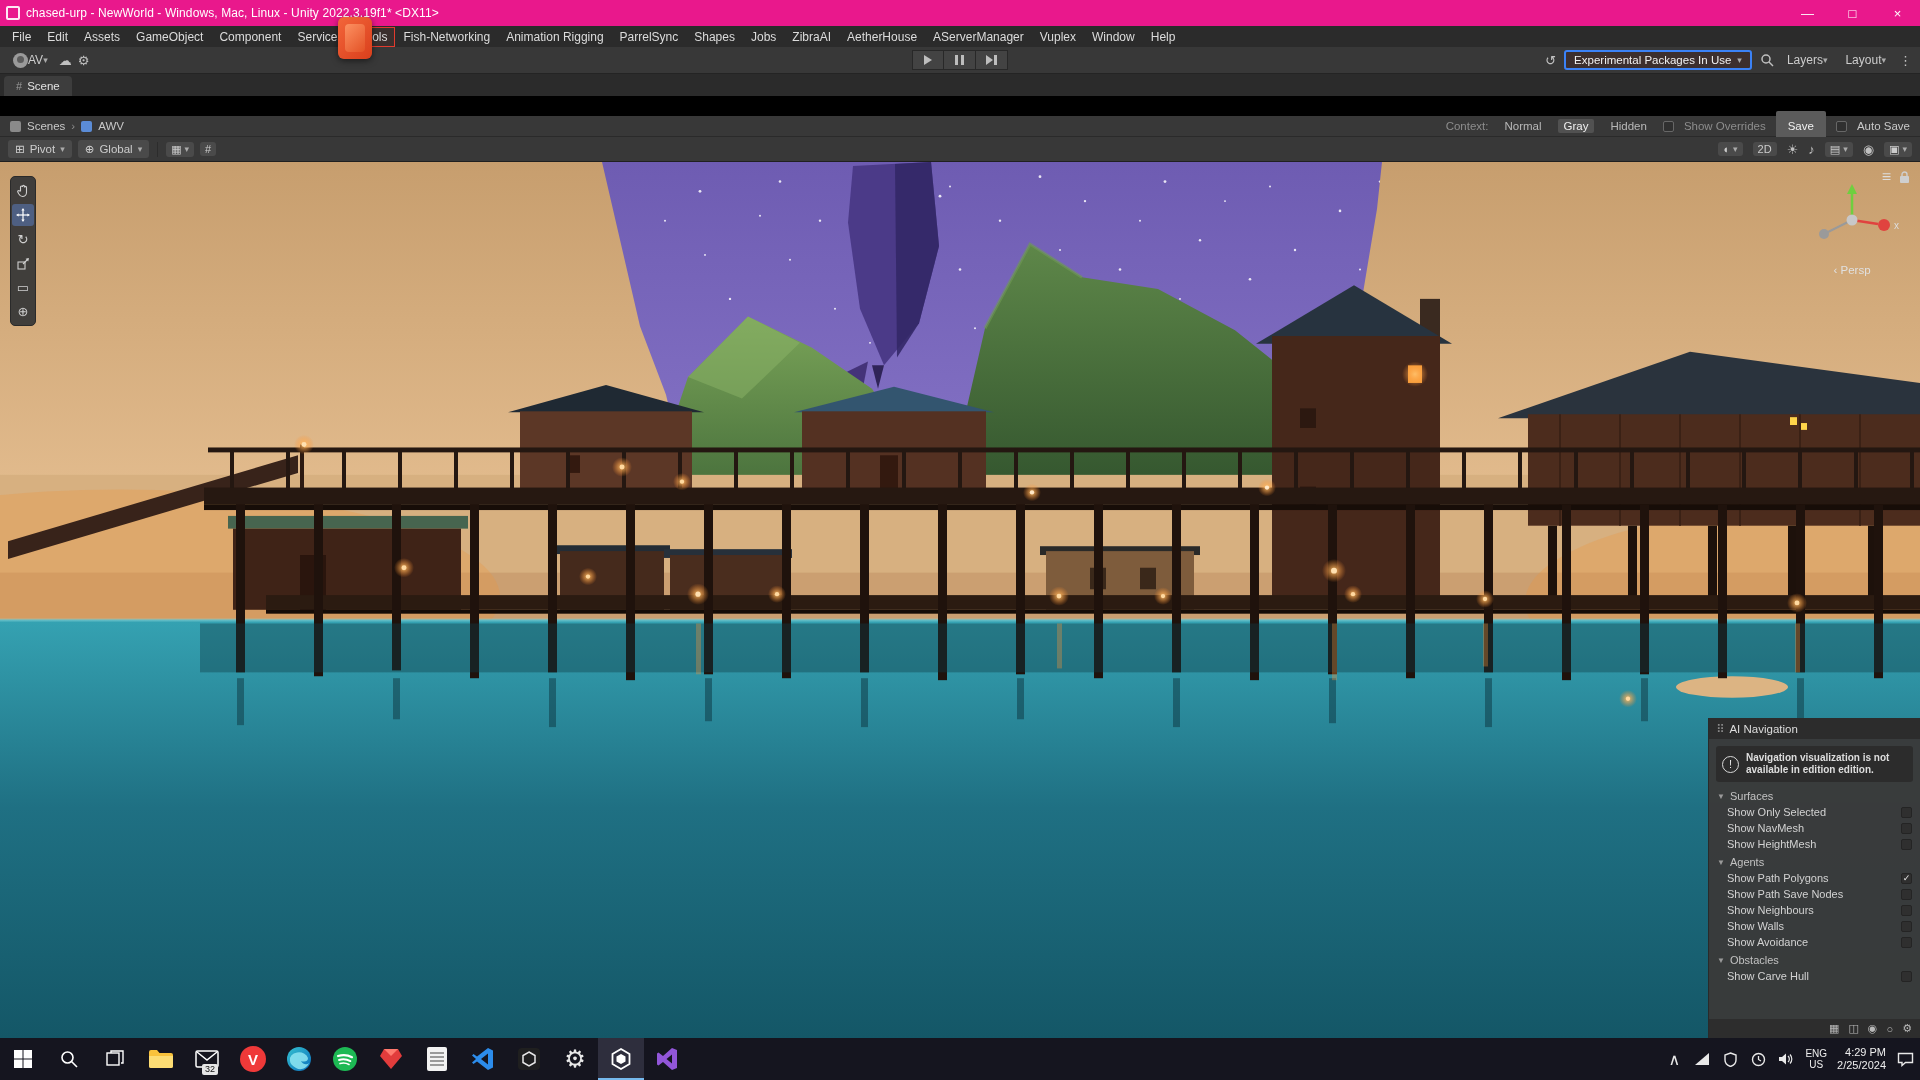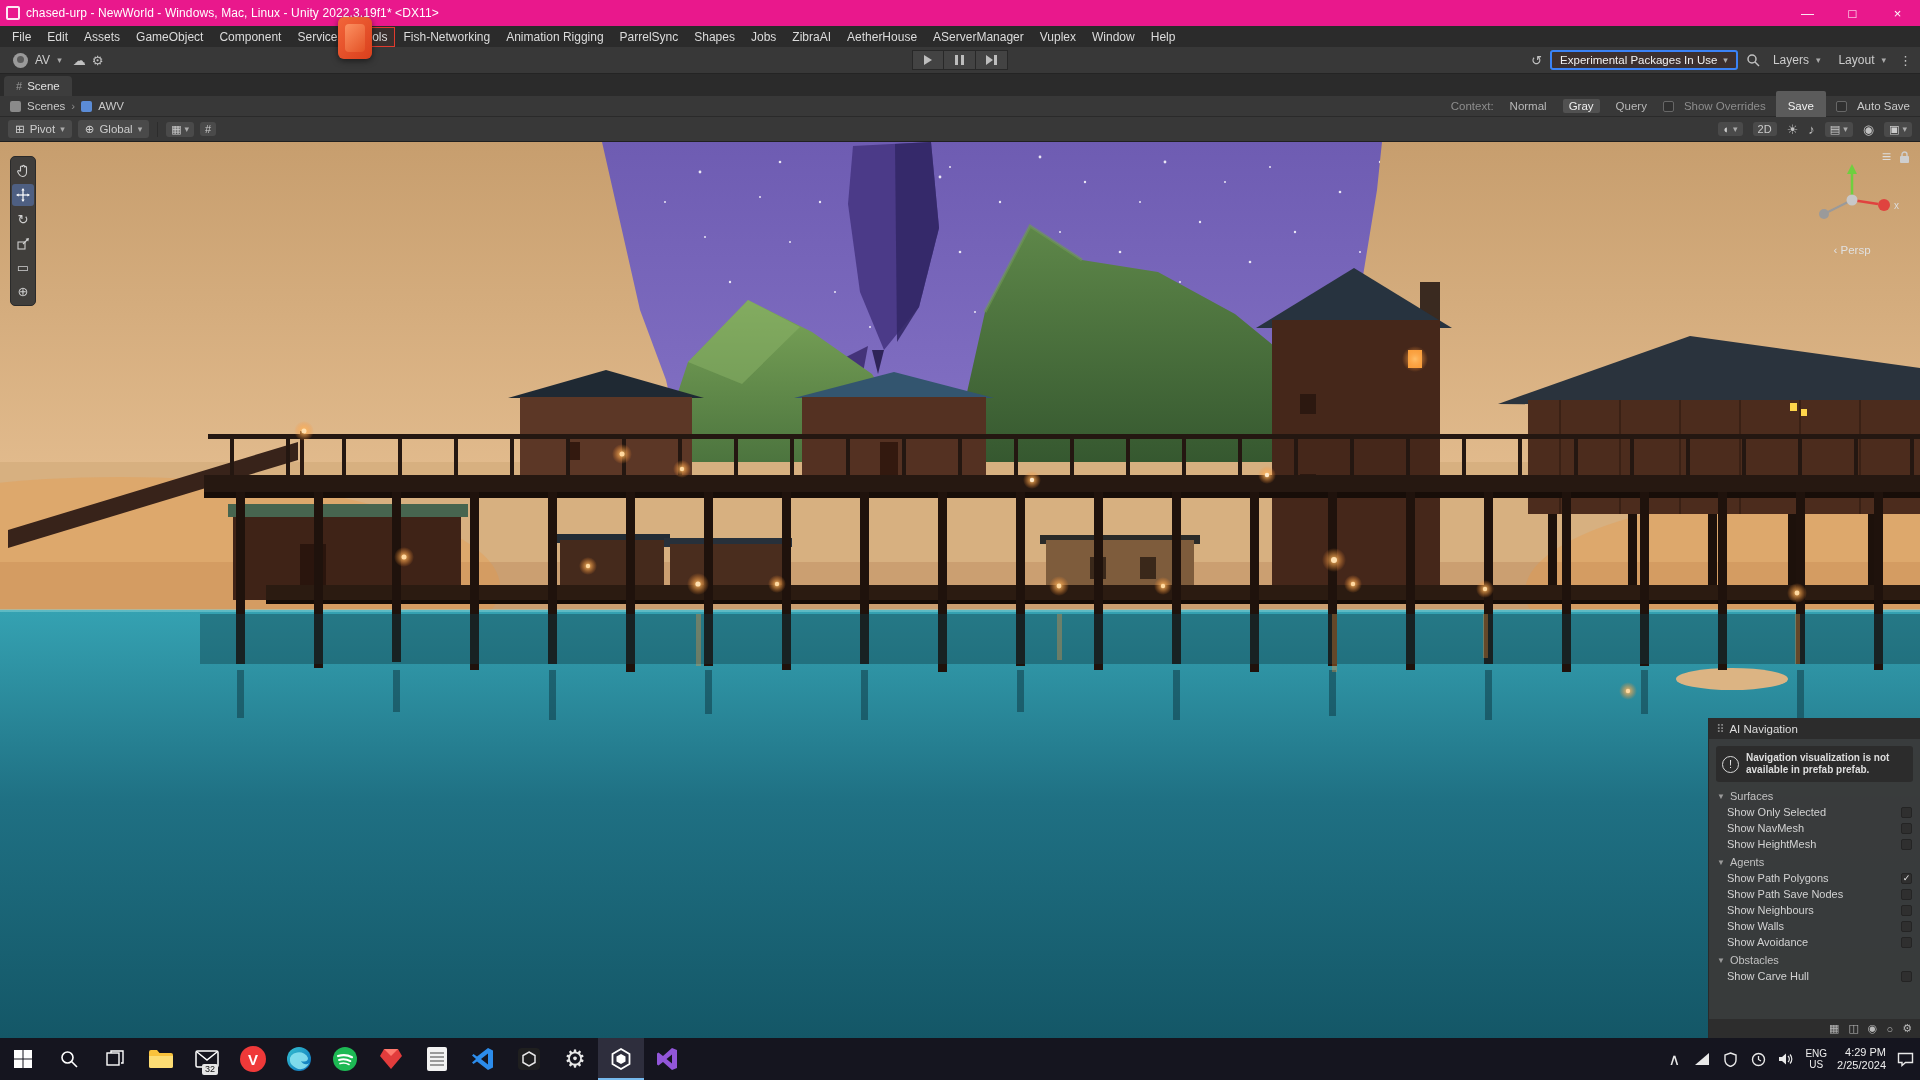--- a/index.html
+++ b/index.html
@@ -18,42 +18,42 @@
   .mi { padding:2px 7px; cursor:default; border:1px solid transparent; }
   .mi.open { border:1px solid #e23b2e; background:#3a2f2d; }
   .tools-float { position:absolute; left:338px; top:17px; width:34px; height:42px; background:linear-gradient(135deg,#f3653a,#d93f1c); border-radius:6px; box-shadow:0 2px 6px rgba(0,0,0,.5); z-index:40; }
   .tools-float .inner { position:absolute; inset:7px; border-radius:4px; background:linear-gradient(135deg,#ff9a6a,#e45427); opacity:.85; }
 
   
   .toolbar { height:27px; background:#383838; border-bottom:1px solid #242424; display:flex; align-items:center; color:#ccc; font-size:12px; padding:0 8px; position:relative; flex:0 0 auto; }
   .tb-group { display:flex; align-items:center; gap:6px; }
   .avatar { width:15px; height:15px; border-radius:50%; background:#9a9a9a; position:relative; }
   .avatar:after{ content:""; position:absolute; left:4px; top:3px; width:7px; height:7px; border-radius:50%; background:#5c5c5c; }
-  .dd { display:flex; align-items:center; gap:7px; padding:2px 5px; border-radius:3px; }
+  .dd { display:flex; align-items:center; gap:0; padding:2px 5px; border-radius:3px; }
   .caret { font-size:9px; color:#aaa; }
   .glyph-ico { font-size:13px; color:#c0c0c0; }
   .play-group { position:absolute; left:50%; transform:translateX(-50%); display:flex; }
   .pbtn { width:32px; height:20px; background:#434343; border:1px solid #282828; display:flex; align-items:center; justify-content:center; }
   .pbtn + .pbtn { border-left:none; }
   .tri { width:0; height:0; border-left:8px solid #bdbdbd; border-top:5px solid transparent; border-bottom:5px solid transparent; }
   .pause-bars { display:flex; gap:3px; }
   .pause-bars i { width:3px; height:10px; background:#bdbdbd; }
   .step { display:flex; align-items:center; gap:1px; }
   .step .bar { width:3px; height:10px; background:#bdbdbd; }
   .tb-right { margin-left:auto; display:flex; align-items:center; gap:8px; }
   .pkg-warn { border:2px solid #3b82f6; color:#f0f0f0; background:#3c2f2e; padding:2px 8px; border-radius:3px; display:flex; gap:6px; align-items:center; font-size:11.5px; }
   .search-ico svg { display:block; }
 
   
   .tabbar { height:22px; background:#2b2b2b; display:flex; align-items:flex-end; padding-left:4px; flex:0 0 auto; }
   .tab { height:20px; background:#3d3d3d; border-radius:4px 4px 0 0; display:flex; align-items:center; gap:5px; padding:0 12px; color:#e0e0e0; font-size:11.5px; }
   .tab .t-ico { color:#9a9a9a; font-size:11px; }
 
   
-  .ctxbar { height:21px; background:#383838; border-bottom:1px solid #2a2a2a; display:flex; align-items:center; font-size:11.5px; color:#c8c8c8; padding:0 10px; gap:6px; flex:0 0 auto; }
+  .ctxbar { height:21px; background:#383838; border-bottom:1px solid #2a2a2a; display:flex; align-items:center; font-size:11.5px; color:#c8c8c8; padding:0 10px; gap:6px; flex:0 0 auto;margin-top:20px; }
   .crumb-ico { width:11px; height:11px; background:#8a8a8a; border-radius:2px; }
   .crumb-ico.cube { background:#5b8cd6; }
   .ctx-right { margin-left:auto; display:flex; align-items:center; gap:10px; }
   .ctx-opt { color:#b8b8b8; padding:1px 6px; border-radius:2px; }
   .ctx-opt.sel { background:#515151; color:#eee; }
   .chk { width:11px; height:11px; border:1px solid #676767; background:#303030; display:inline-block; border-radius:2px; }
   .dim { color:#8d8d8d; }
   .save-btn { background:#5b5b5b; color:#f0f0f0; padding:9px 12px; border-radius:2px; }
 
   
@@ -210,21 +210,21 @@
   <div class="ctxbar">
     <span class="crumb-ico"></span>
     <span>Scenes</span>
     <span class="dim">›</span>
     <span class="crumb-ico cube"></span>
     <span>AWV</span>
     <div class="ctx-right">
       <span class="dim">Context:</span>
       <span class="ctx-opt">Normal</span>
       <span class="ctx-opt sel">Gray</span>
-      <span class="ctx-opt">Query</span>
+      <span class="ctx-opt">Hidden</span>
       <span class="chk"></span>
       <span class="dim">Show Overrides</span>
       <span class="save-btn">Save</span>
       <span class="chk"></span>
       <span>Auto Save</span>
     </div>
   </div>
 
   <div class="scnbar">
     <div class="pill">
@@ -596,21 +596,21 @@
 
     <div class="navpanel">
       <div class="np-head">
         <span class="grip">⠿</span>
         <span>AI Navigation</span>
       </div>
       <div class="np-warn">
         <span class="warn-ico">!</span>
         <span class="wtxt">
           <span>Navigation visualization is not</span><br>
-          <span>available in prefab prefab.</span>
+          <span>available in edition edition.</span>
         </span>
       </div>
 
       <div class="np-sec">
         <span class="tri-ico">▼</span>
         <span>Surfaces</span>
       </div>
       <div class="np-row">
           <span class="lbl">Show Only Selected</span>
           <span class="np-chk"></span>

